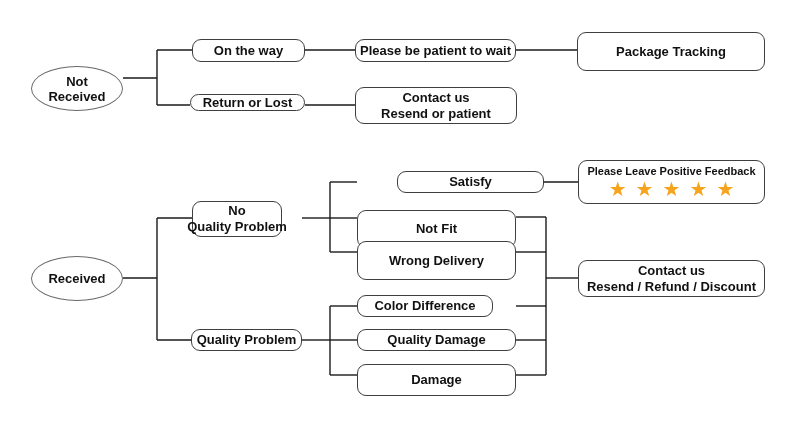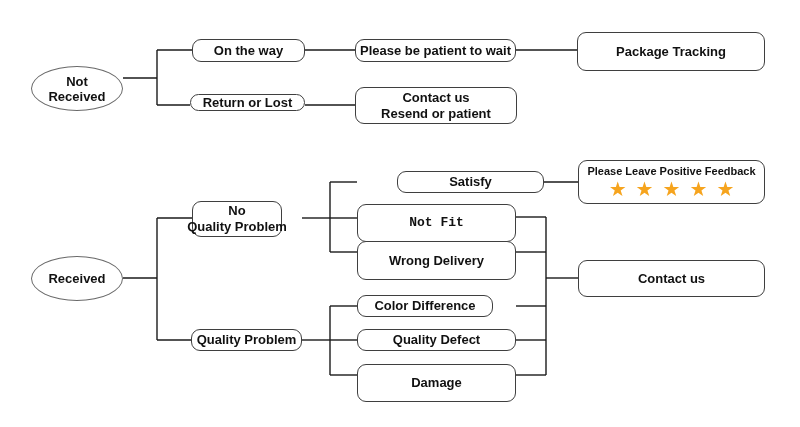--- a/index.html
+++ b/index.html
@@ -108,34 +108,35 @@
 
   <div class="node ellipse" style="left:31px;top:256px;width:92px;height:45px;text-align:center;">Received</div>
 
   <div class="node" style="left:192px;top:201px;width:90px;height:36px;">
     <span>No</span>
     <span>Quality Problem</span>
   </div>
 
   <div class="node" style="left:357px;top:171px;width:147px;height:22px;margin-left:40px;">Satisfy</div>
 
-  <div class="node" style="left:357px;top:204px;width:159px;height:38px;font-family:Liberation Mono, monospace;">Not Fit</div>
+  <div class="node" style="left:357px;top:210px;width:159px;height:38px;">Not Fit</div>
 
   <div class="node" style="left:357px;top:241px;width:159px;height:39px;">Wrong Delivery</div>
 
   <div class="node" style="left:578px;top:160px;width:187px;height:44px;">
     <span class="feedback-label">Please Leave Positive Feedback</span>
     <span class="stars">★★★★★</span>
   </div>
 
   <div class="node" style="left:191px;top:329px;width:111px;height:22px;">Quality Problem</div>
 
   <div class="node" style="left:357px;top:295px;width:136px;height:22px;">Color Difference</div>
 
-  <div class="node" style="left:357px;top:329px;width:159px;height:22px;">Quality Defect</div>
+  <div class="node" style="left:357px;top:329px;width:159px;height:22px;">Quality Damage</div>
 
-  <div class="node" style="left:357px;top:364px;width:159px;height:38px;">Damage</div>
+  <div class="node" style="left:357px;top:364px;width:159px;height:32px;">Damage</div>
 
   <div class="node" style="left:578px;top:260px;width:187px;height:37px;">
     <span>Contact us</span>
+    <span>Resend / Refund / Discount</span>
   </div>
 
 </div>
 
 </body></html>

